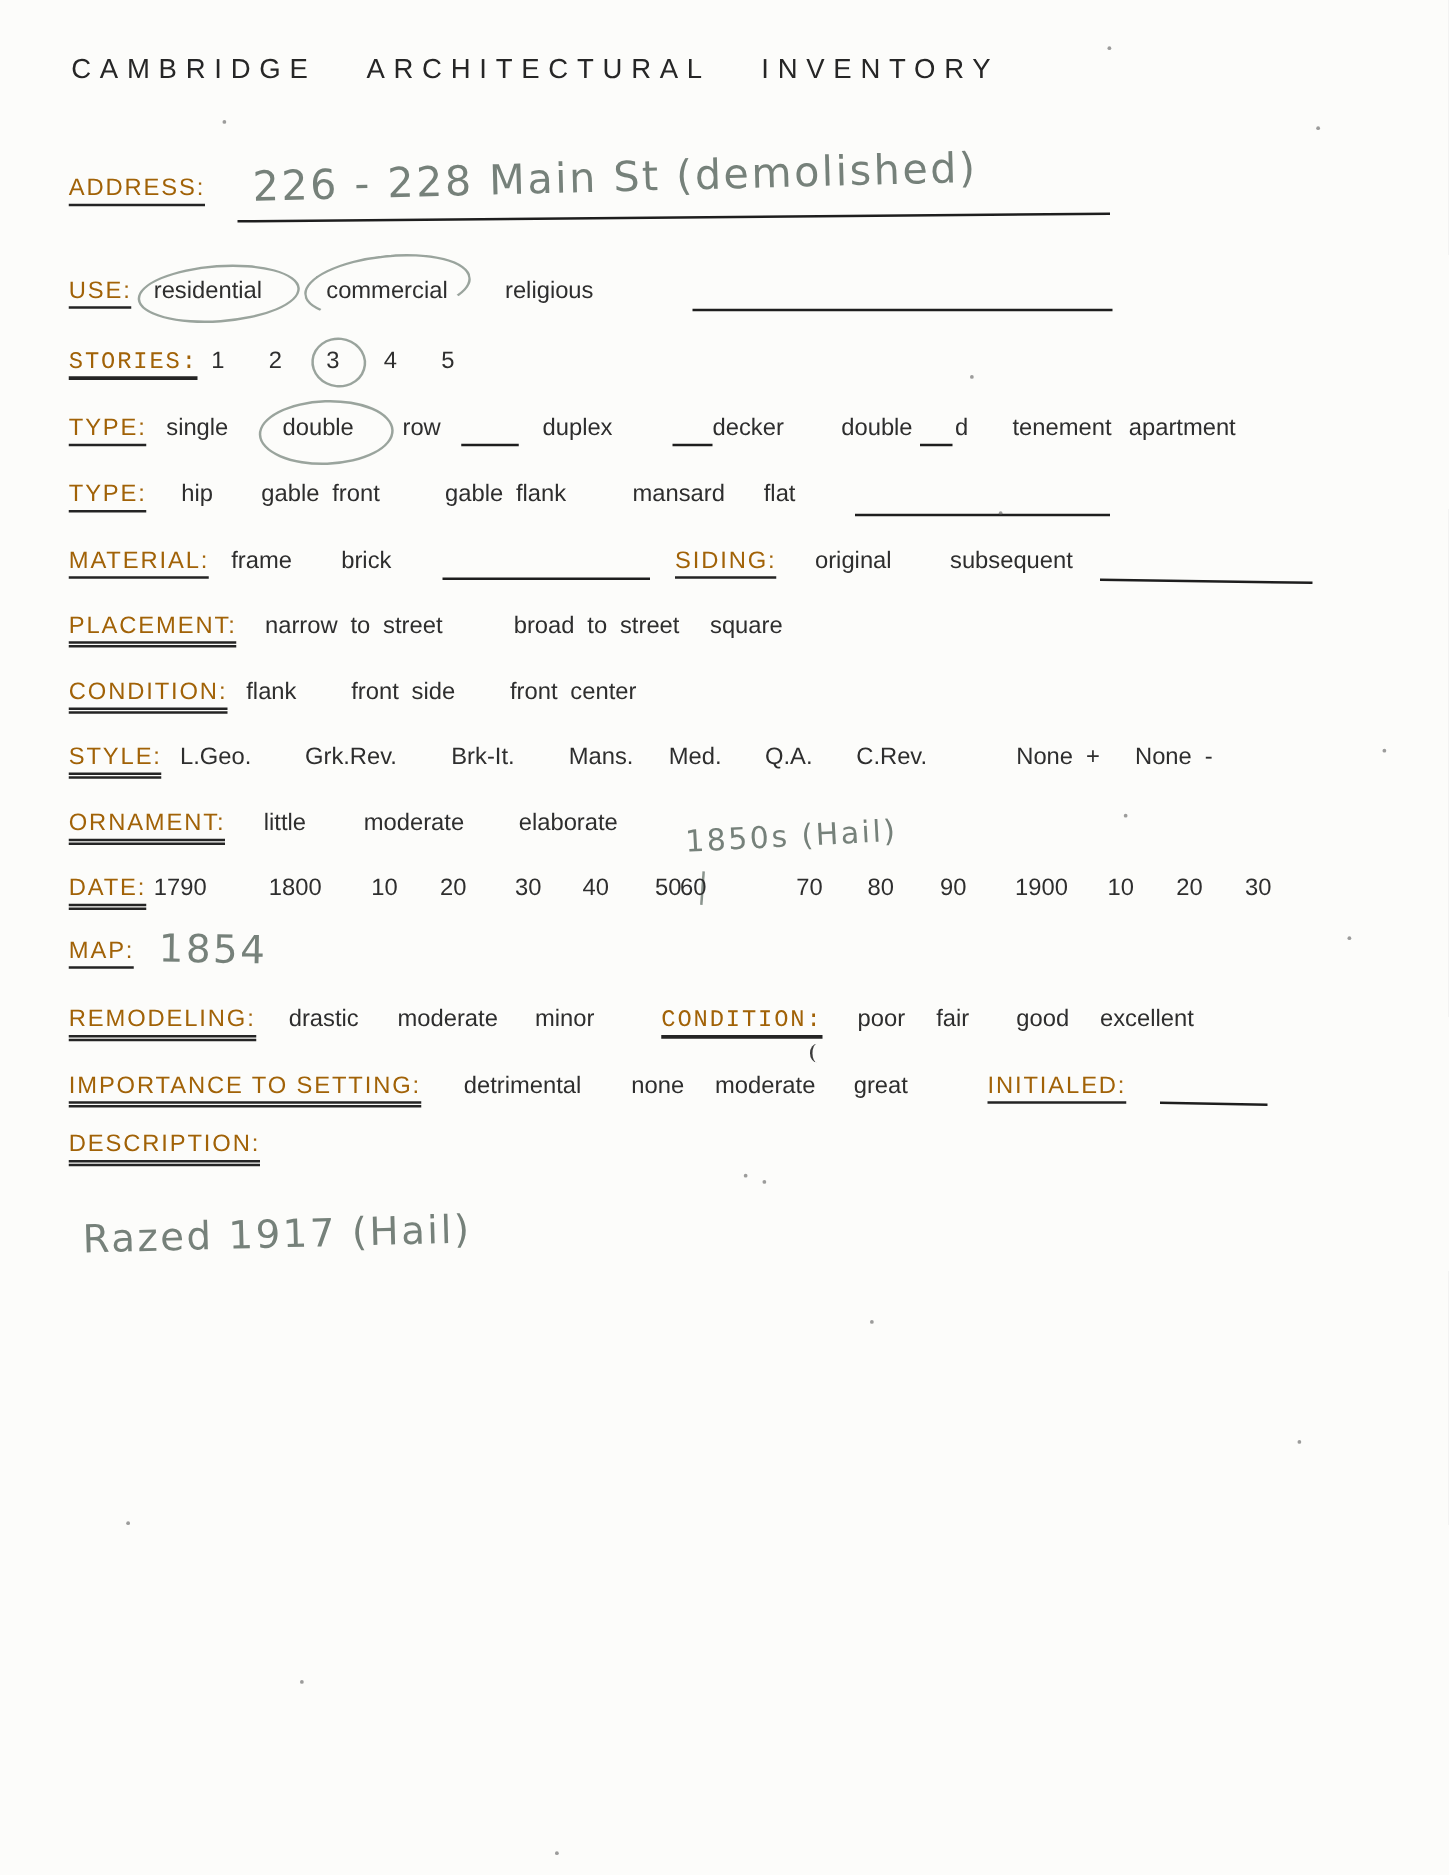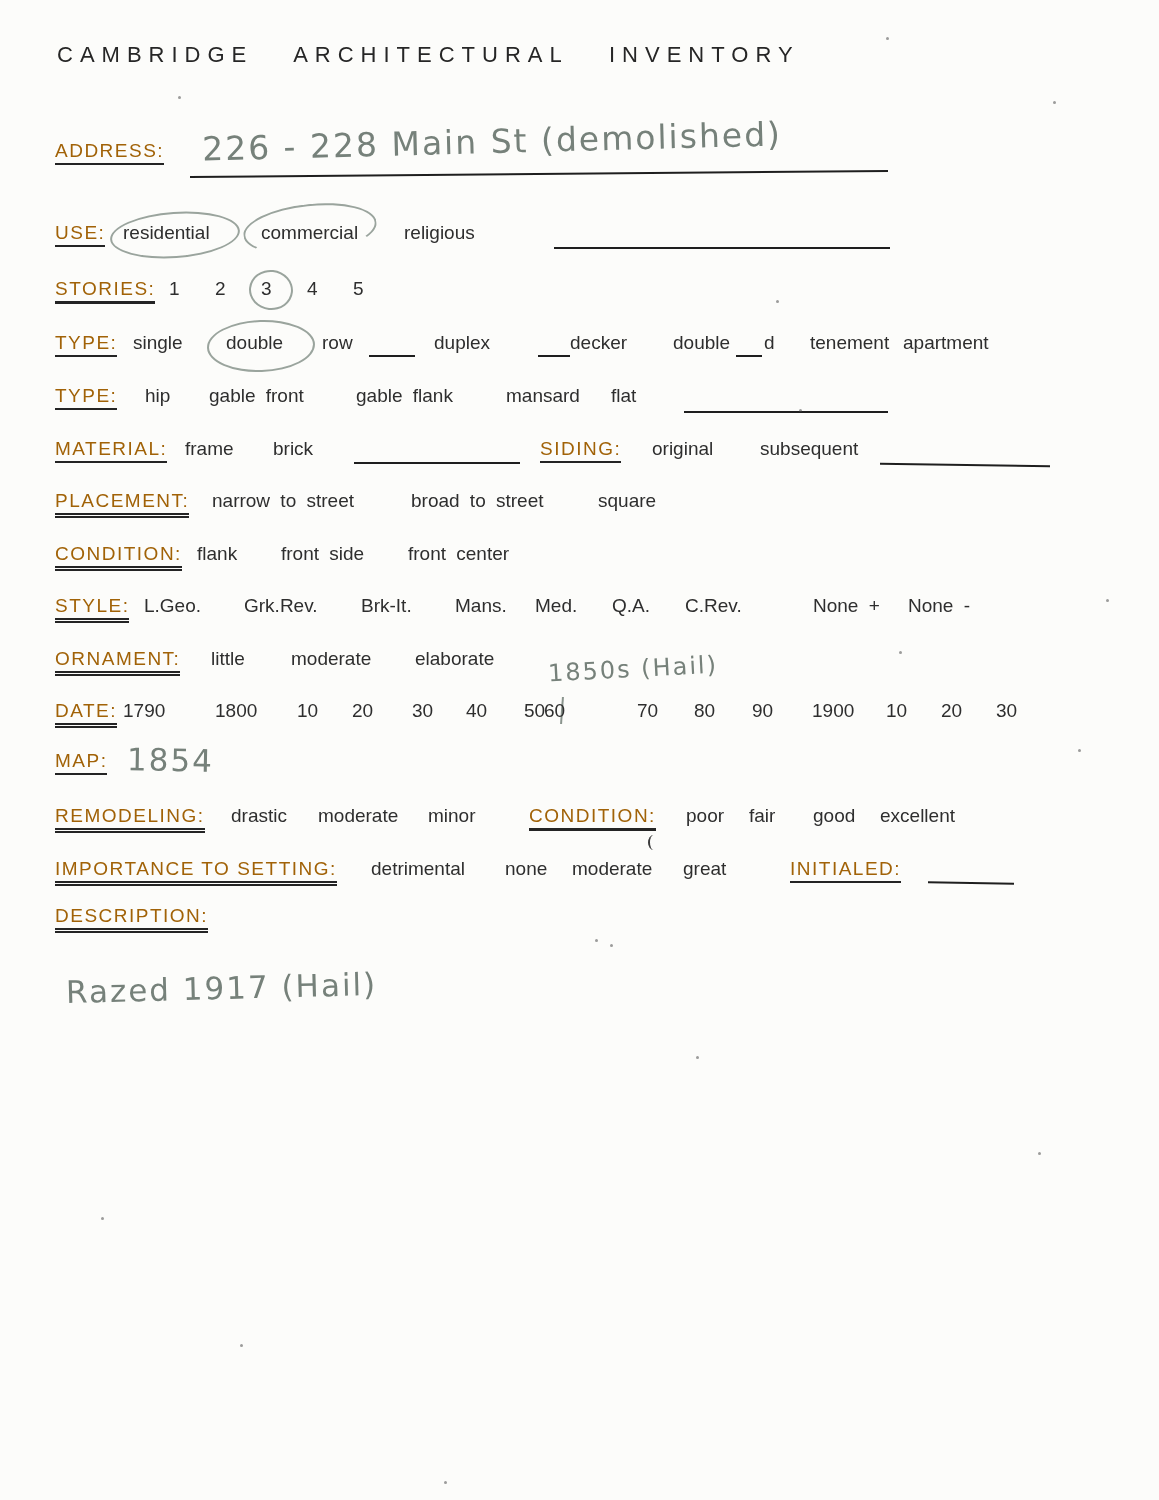--- a/index.html
+++ b/index.html
@@ -10,21 +10,21 @@
   }
   .title{
     position:absolute;left:57px;top:42px;margin:0;
     font-size:22px;font-weight:normal;letter-spacing:7px;word-spacing:28px;
     color:#262626;white-space:nowrap;
   }
   .row{position:absolute;left:0;width:1159px;height:32px;font-size:19px;}
   .row > span{position:absolute;top:0;white-space:nowrap;}
   .lbl{letter-spacing:1.5px;color:#a16207;}
   .u1{border-bottom:2px solid #242424;padding-bottom:1px;}
-  .u1b{border-bottom:3px solid #242424;padding-bottom:1px;}
+  .u1b{border-bottom:3px solid #242424;padding-bottom:1px;font-family:Liberation Mono, monospace;}
   .u2{border-bottom:5px double #242424;padding-bottom:1px;}
   .opt{word-spacing:5px;color:#2e2e2e;}
   .line{position:absolute;height:0;border-bottom:2px solid #1e1e1e;}
   .hw{
     position:absolute;font-family:"DejaVu Sans",cursive;color:#76817a;
     white-space:nowrap;letter-spacing:2px;
   }
   .ellipse{position:absolute;border:2px solid #9aa49d;border-radius:50%;background:transparent;}
   .ellipse.open{border-bottom-color:transparent;}
   .tick{position:absolute;width:2px;background:#8a948d;}
@@ -102,21 +102,21 @@
     <span class="lbl u1" style="left:540px">SIDING:</span>
     <span class="opt" style="left:652px">original</span>
     <span class="opt" style="left:760px">subsequent</span>
     <i class="line" style="left:880px;top:26px;width:170px;transform:rotate(0.8deg)"></i>
   </div>
 
   <div class="row" style="top:490px">
     <span class="lbl u2" style="left:55px">PLACEMENT:</span>
     <span class="opt" style="left:212px">narrow to street</span>
     <span class="opt" style="left:411px">broad to street</span>
-    <span class="opt" style="left:598px">square</span>
+    <span class="opt" style="left:568px">square</span>
   </div>
 
   <div class="row" style="top:543px">
     <span class="lbl u2" style="left:55px">CONDITION:</span>
     <span class="opt" style="left:197px">flank</span>
     <span class="opt" style="left:281px">front side</span>
     <span class="opt" style="left:408px">front center</span>
   </div>
 
   <div class="row" style="top:595px">

